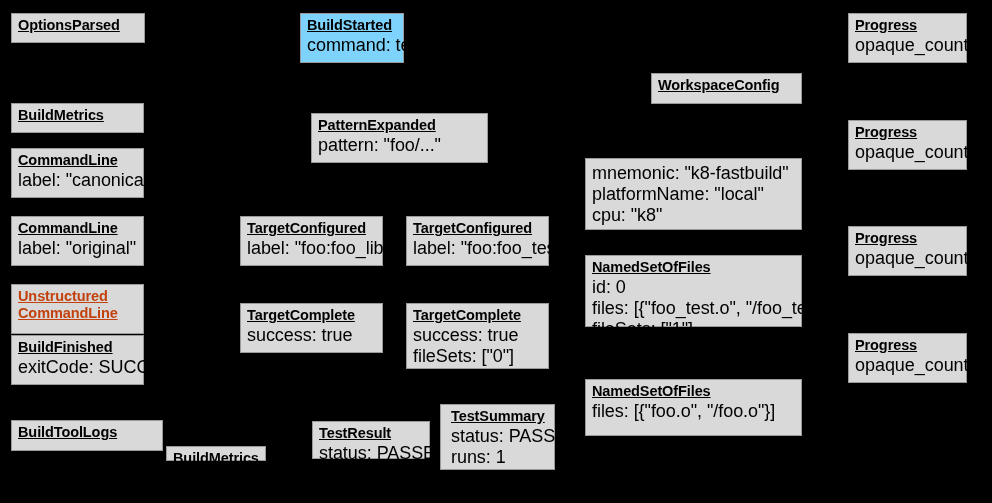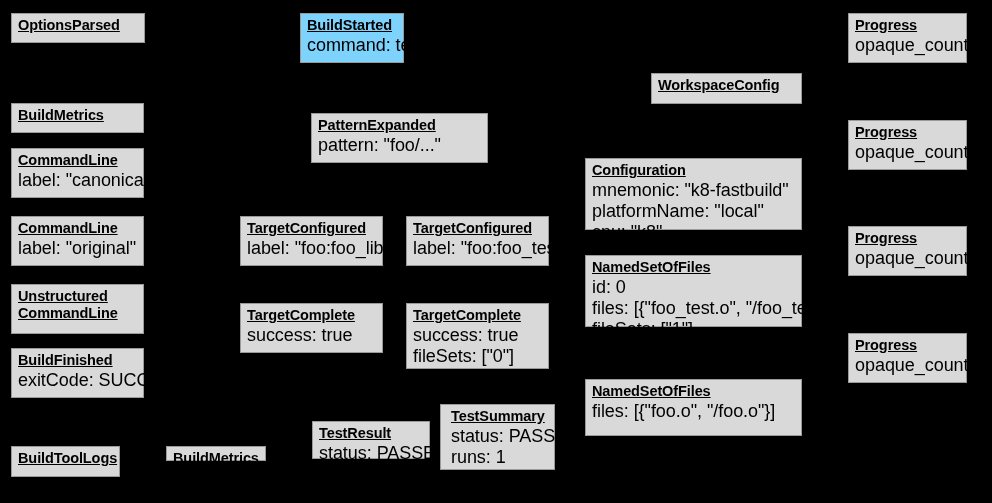--- a/index.html
+++ b/index.html
@@ -68,30 +68,30 @@
       <span class="node-fields">
         <span class="node-field">label: "canonical"</span>
       </span>
     </div>
     <div class="node" style="left: 11px; top: 216px; width: 133px; height: 50px; background: rgb(217, 217, 217); border-color: rgb(154, 154, 154); color: rgb(0, 0, 0);">
       <span class="node-title">CommandLine</span>
       <span class="node-fields">
         <span class="node-field">label: "original"</span>
       </span>
     </div>
-    <div class="node" style="left: 11px; top: 284px; width: 133px; height: 50px; background: rgb(217, 217, 217); border-color: rgb(154, 154, 154); color: #000000;">
+    <div class="node" style="left: 11px; top: 284px; width: 133px; height: 50px; background: rgb(217, 217, 217); border-color: rgb(154, 154, 154); color: #c2410c;">
       <span class="node-title wrap">Unstructured CommandLine</span>
     </div>
-    <div class="node" style="left: 11px; top: 348px; width: 133px; height: 50px; background: rgb(217, 217, 217); border-color: rgb(154, 154, 154); color: rgb(0, 0, 0);">
+    <div class="node" style="left: 11px; top: 335px; width: 133px; height: 50px; background: rgb(217, 217, 217); border-color: rgb(154, 154, 154); color: rgb(0, 0, 0);">
       <span class="node-title">BuildFinished</span>
       <span class="node-fields">
         <span class="node-field">exitCode: SUCCESS</span>
       </span>
     </div>
-    <div class="node" style="left: 11px; top: 446px; width: 109px; height: 31px; background: rgb(217, 217, 217); border-color: rgb(154, 154, 154); color: rgb(0, 0, 0);">
+    <div class="node" style="left: 11px; top: 420px; width: 152px; height: 31px; background: rgb(217, 217, 217); border-color: rgb(154, 154, 154); color: rgb(0, 0, 0);">
       <span class="node-title">BuildToolLogs</span>
     </div>
     <div class="node" style="left: 166px; top: 446px; width: 100px; height: 15px; background: rgb(217, 217, 217); border-color: rgb(154, 154, 154); color: rgb(0, 0, 0);">
       <span class="node-title">BuildMetrics</span>
     </div>
     <div class="node" style="left: 300px; top: 13px; width: 104px; height: 50px; background: #7dd3fc; border-color: rgb(154, 154, 154); color: rgb(0, 0, 0);">
       <span class="node-title">BuildStarted</span>
       <span class="node-fields">
         <span class="node-field">command: test</span>
       </span>
@@ -137,21 +137,20 @@
       <span class="node-title">TestSummary</span>
       <span class="node-fields">
         <span class="node-field">status: PASSED</span>
         <span class="node-field">runs: 1</span>
       </span>
     </div>
     <div class="node" style="left: 651px; top: 73px; width: 151px; height: 31px; background: rgb(217, 217, 217); border-color: rgb(154, 154, 154); color: rgb(0, 0, 0);">
       <span class="node-title">WorkspaceConfig</span>
     </div>
     <div class="node" style="left: 585px; top: 158px; width: 217px; height: 72px; background: rgb(217, 217, 217); border-color: rgb(154, 154, 154); color: rgb(0, 0, 0);">
-      <span class="node-title">Configuration</span>
       <span class="node-fields">
         <span class="node-field">mnemonic: "k8-fastbuild"</span>
         <span class="node-field">platformName: "local"</span>
         <span class="node-field">cpu: "k8"</span>
       </span>
     </div>
     <div class="node" style="left: 585px; top: 255px; width: 217px; height: 72px; background: rgb(217, 217, 217); border-color: rgb(154, 154, 154); color: rgb(0, 0, 0);">
       <span class="node-title">NamedSetOfFiles</span>
       <span class="node-fields">
         <span class="node-field">id: 0</span>

